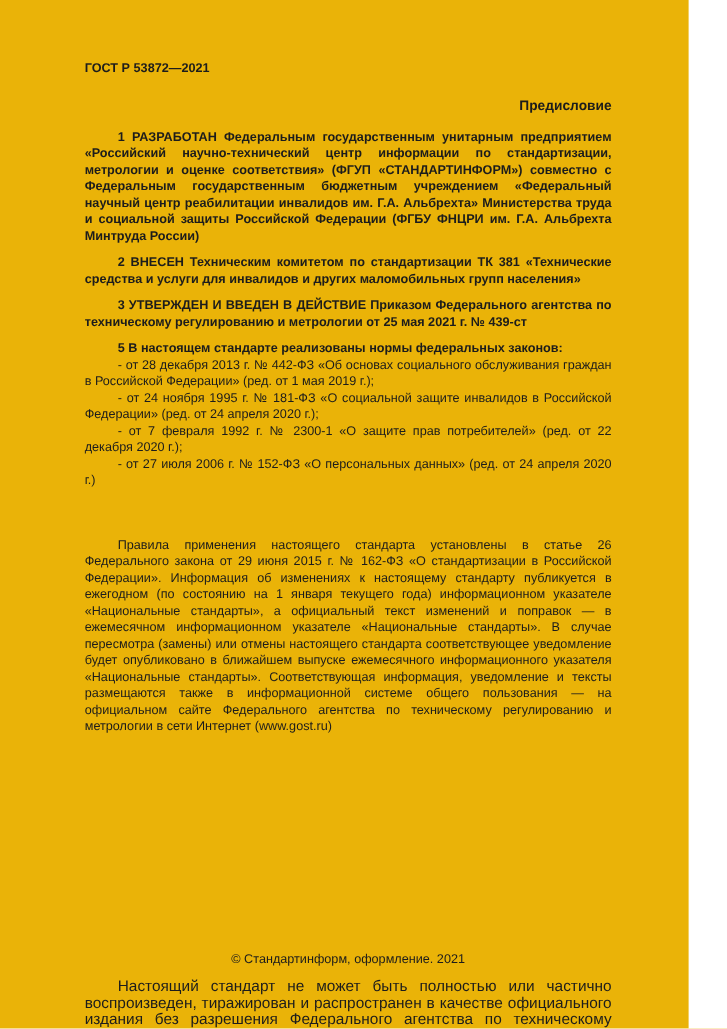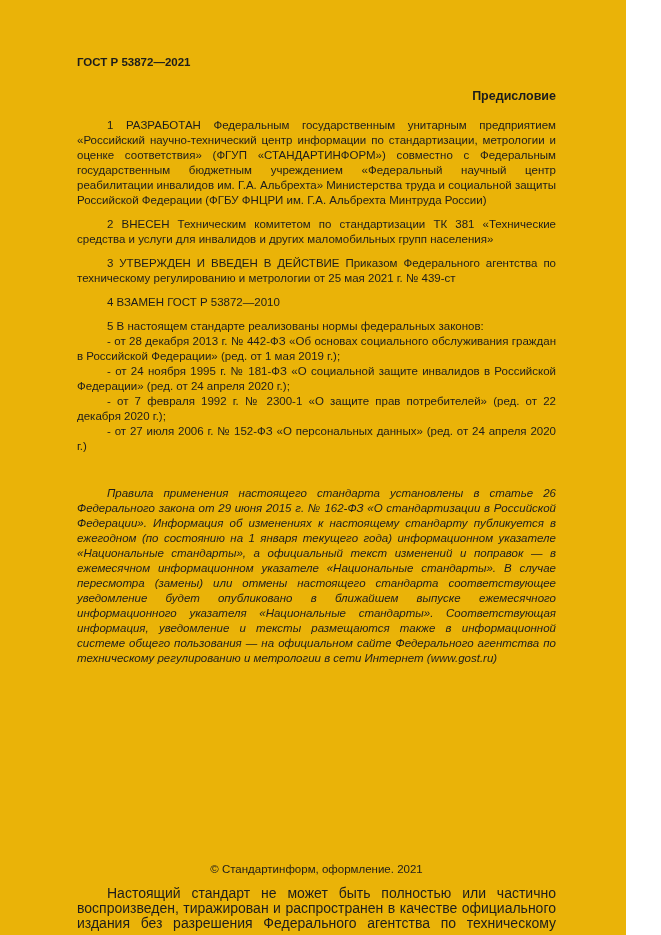--- a/index.html
+++ b/index.html
@@ -31,27 +31,27 @@
   }
   .body-text {
     font-size: 11.5px;
     line-height: 15px;
     text-align: justify;
   }
   .content { margin-top: 15px; }
   p.item {
     text-indent: 30px;
     margin-bottom: 9px;
+    font-weight: bold;
   }
   p.item.last { margin-bottom: 0; }
   p.law { text-indent: 30px; }
   p.note {
-    font-style: italic;
     text-indent: 30px;
-    margin-top: 32px;
+    margin-top: 44px;
   }
   .copyright {
     margin-top: 196px;
     text-align: center;
     font-size: 11.5px;
     line-height: 15px;
   }
   .disclaimer {
     margin-top: 9px;
     text-indent: 30px;
@@ -75,21 +75,20 @@
   <div class="doc-title">Предисловие</div>
 
   <div class="content body-text">
 
     <p class="item">1 РАЗРАБОТАН Федеральным государственным унитарным предприятием «Российский научно-технический центр информации по стандартизации, метрологии и оценке соответствия» (ФГУП «СТАНДАРТИНФОРМ») совместно с Федеральным государственным бюджетным учреждением «Федеральный научный центр реабилитации инвалидов им. Г.А. Альбрехта» Министерства труда и социальной защиты Российской Федерации (ФГБУ ФНЦРИ им. Г.А. Альбрехта Минтруда России)</p>
 
     <p class="item">2 ВНЕСЕН Техническим комитетом по стандартизации ТК 381 «Технические средства и услуги для инвалидов и других маломобильных групп населения»</p>
 
     <p class="item">3 УТВЕРЖДЕН И ВВЕДЕН В ДЕЙСТВИЕ Приказом Федерального агентства по техническому регулированию и метрологии от 25 мая 2021 г. № 439-ст</p>
 
-    <p class="item">4 ВЗАМЕН ГОСТ Р 53872—2010</p>
 
     <p class="item last">5 В настоящем стандарте реализованы нормы федеральных законов:</p>
 
     <p class="law">- от 28 декабря 2013 г. № 442-ФЗ «Об основах социального обслуживания граждан в Российской Федерации» (ред. от 1 мая 2019 г.);</p>
 
     <p class="law">- от 24 ноября 1995 г. № 181-ФЗ «О социальной защите инвалидов в Российской Федерации» (ред. от 24 апреля 2020 г.);</p>
 
     <p class="law">- от 7 февраля 1992 г. № 2300-1 «О защите прав потребителей» (ред. от 22 декабря 2020 г.);</p>
 
     <p class="law">- от 27 июля 2006 г. № 152-ФЗ «О персональных данных» (ред. от 24 апреля 2020 г.)</p>

